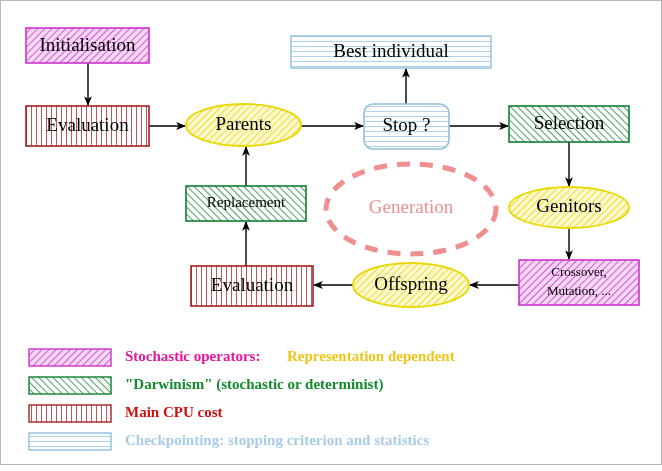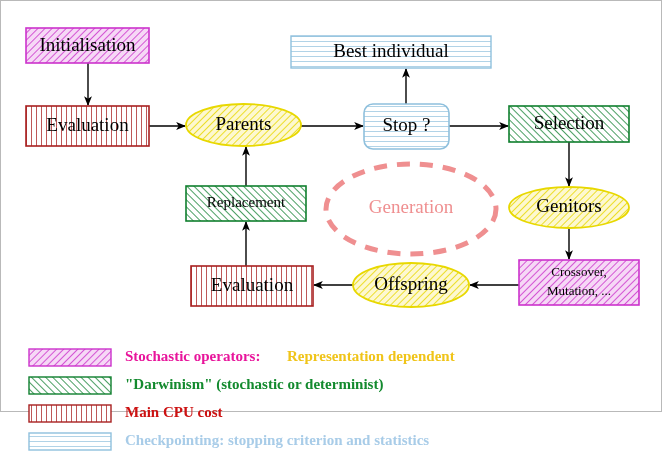--- a/index.html
+++ b/index.html
@@ -11,21 +11,21 @@
     width: 662px;
     height: 471px;
     font-family: "Liberation Serif", "DejaVu Serif", serif;
     overflow: hidden;
     position: relative;
   }
   #frame {
     position: absolute;
     left: 0; top: 0;
     width: 662px;
-    height: 412px;
+    height: 465px;
     border: 1px solid #b9b9b9;
     box-sizing: border-box;
     background: #ffffff;
   }
   svg#diagram {
     position: absolute;
     left: 0; top: 0;
     width: 662px;
     height: 471px;
     display: block;

